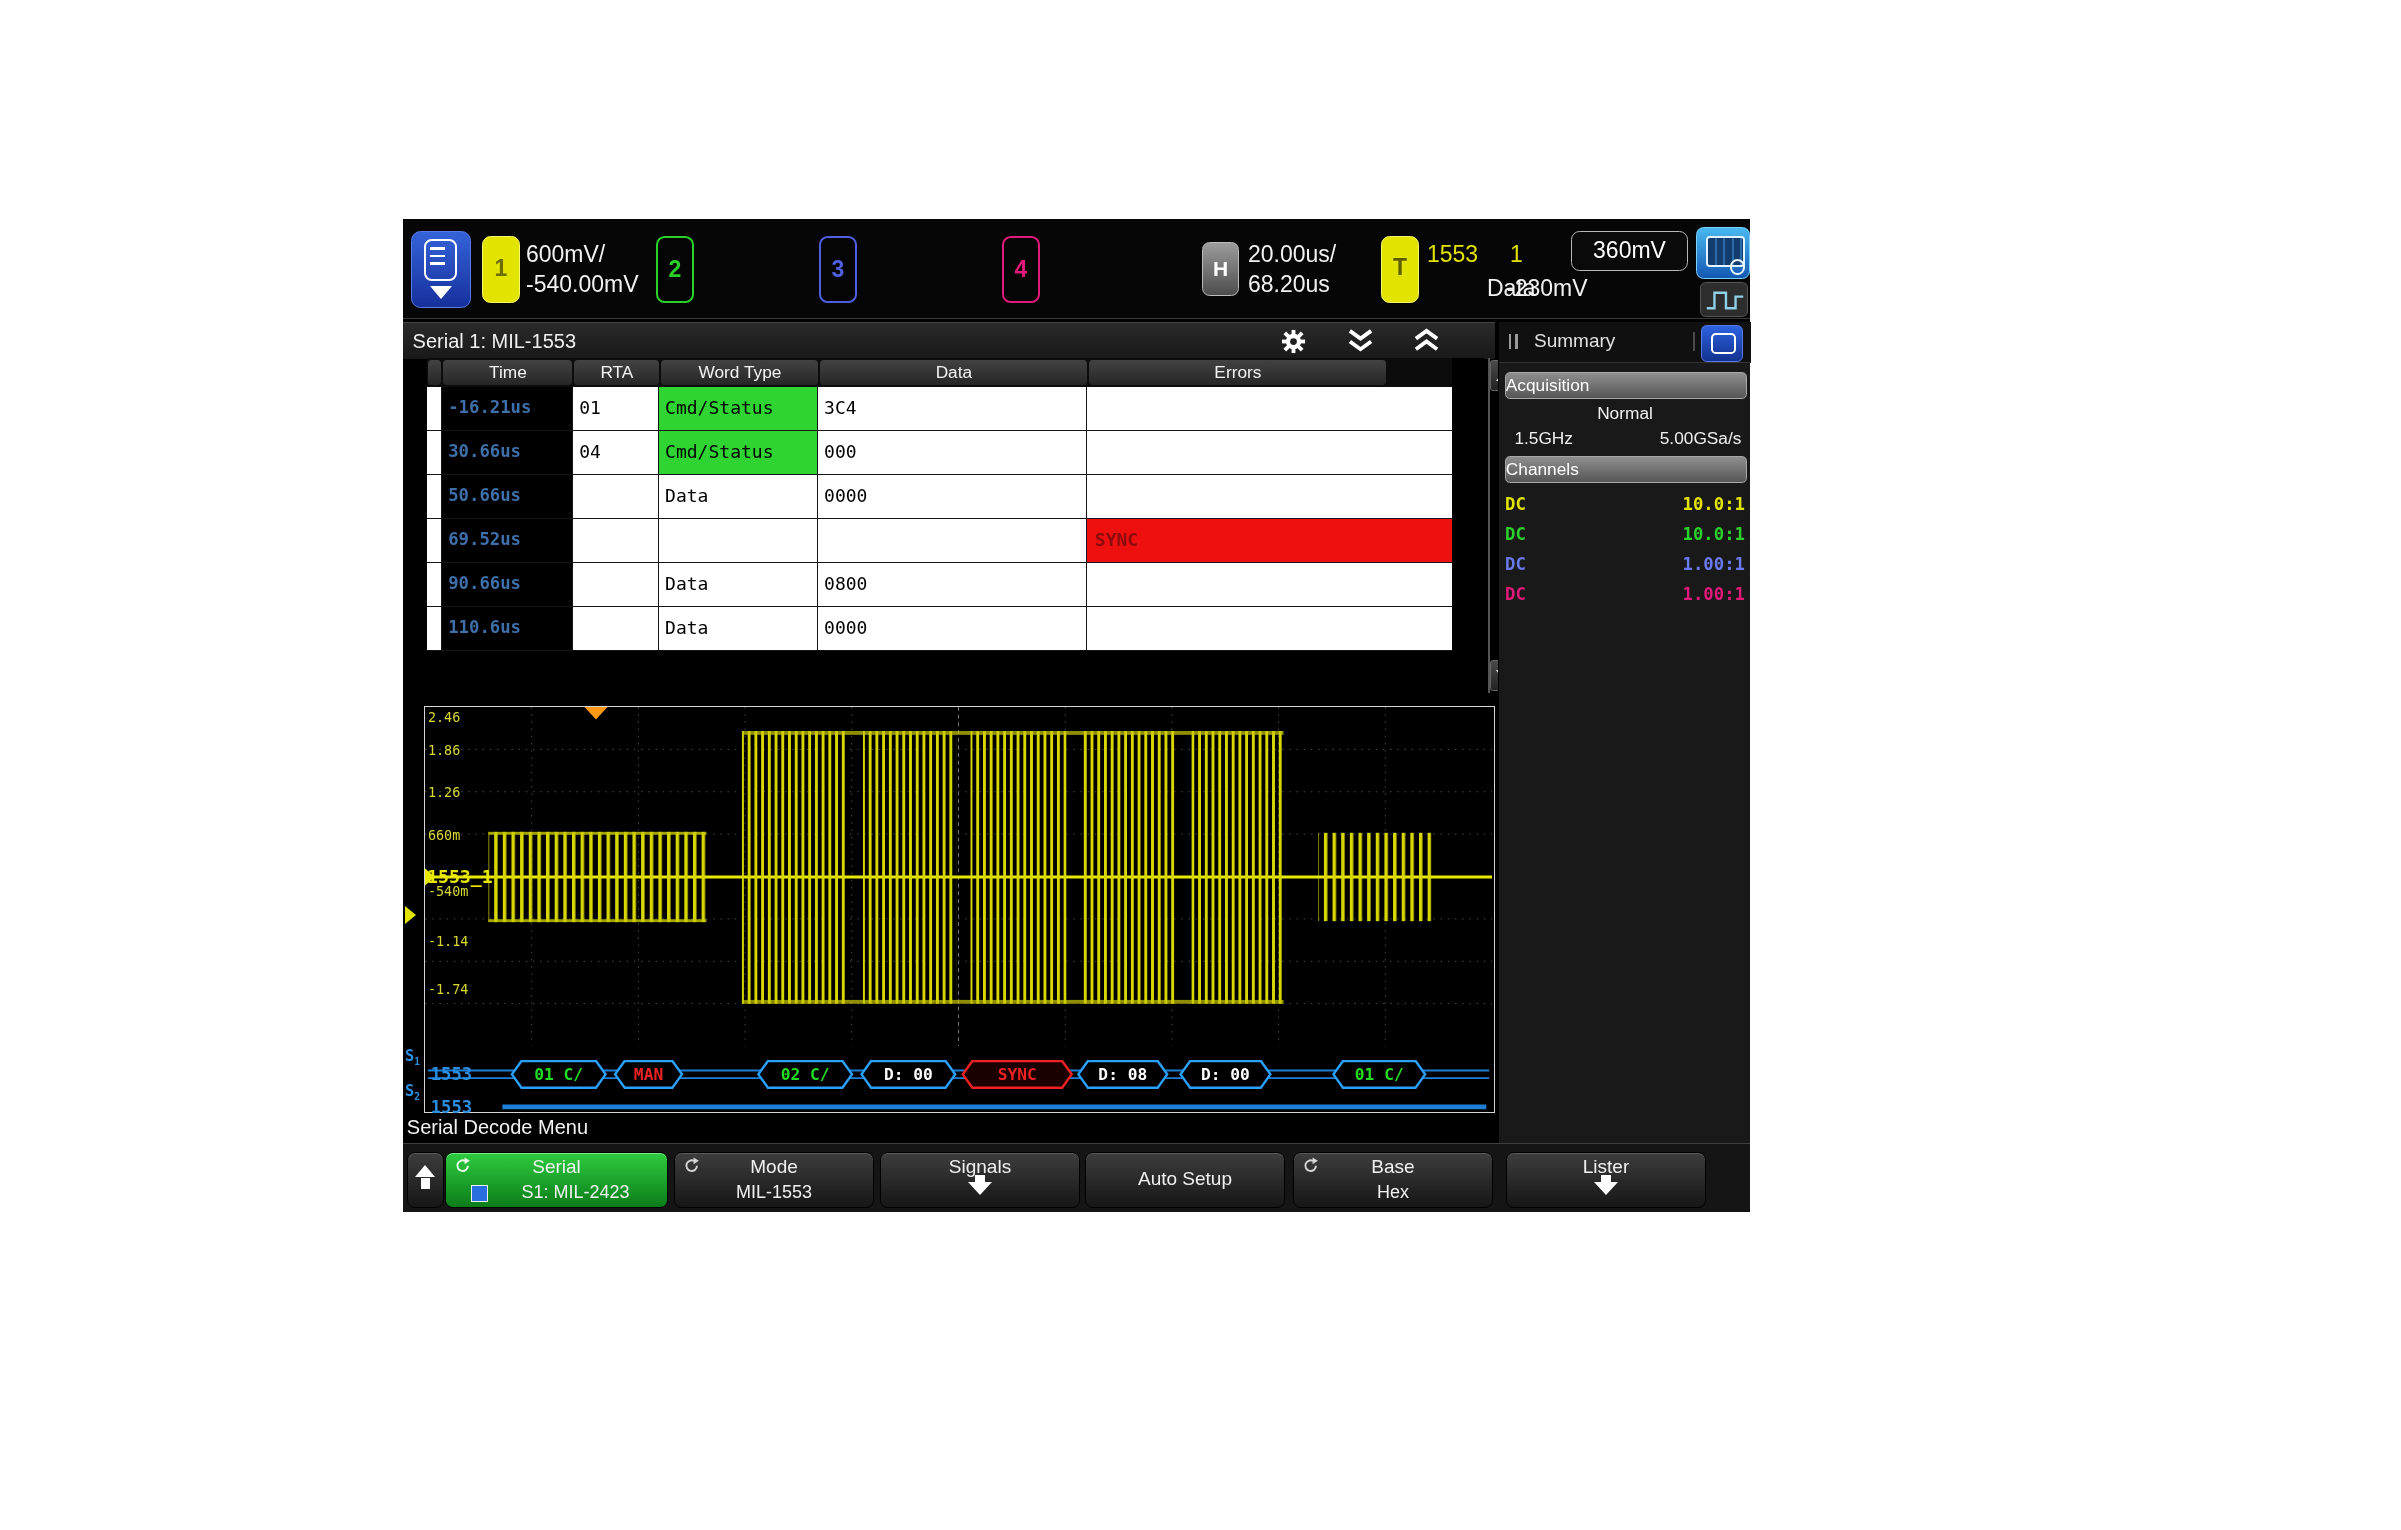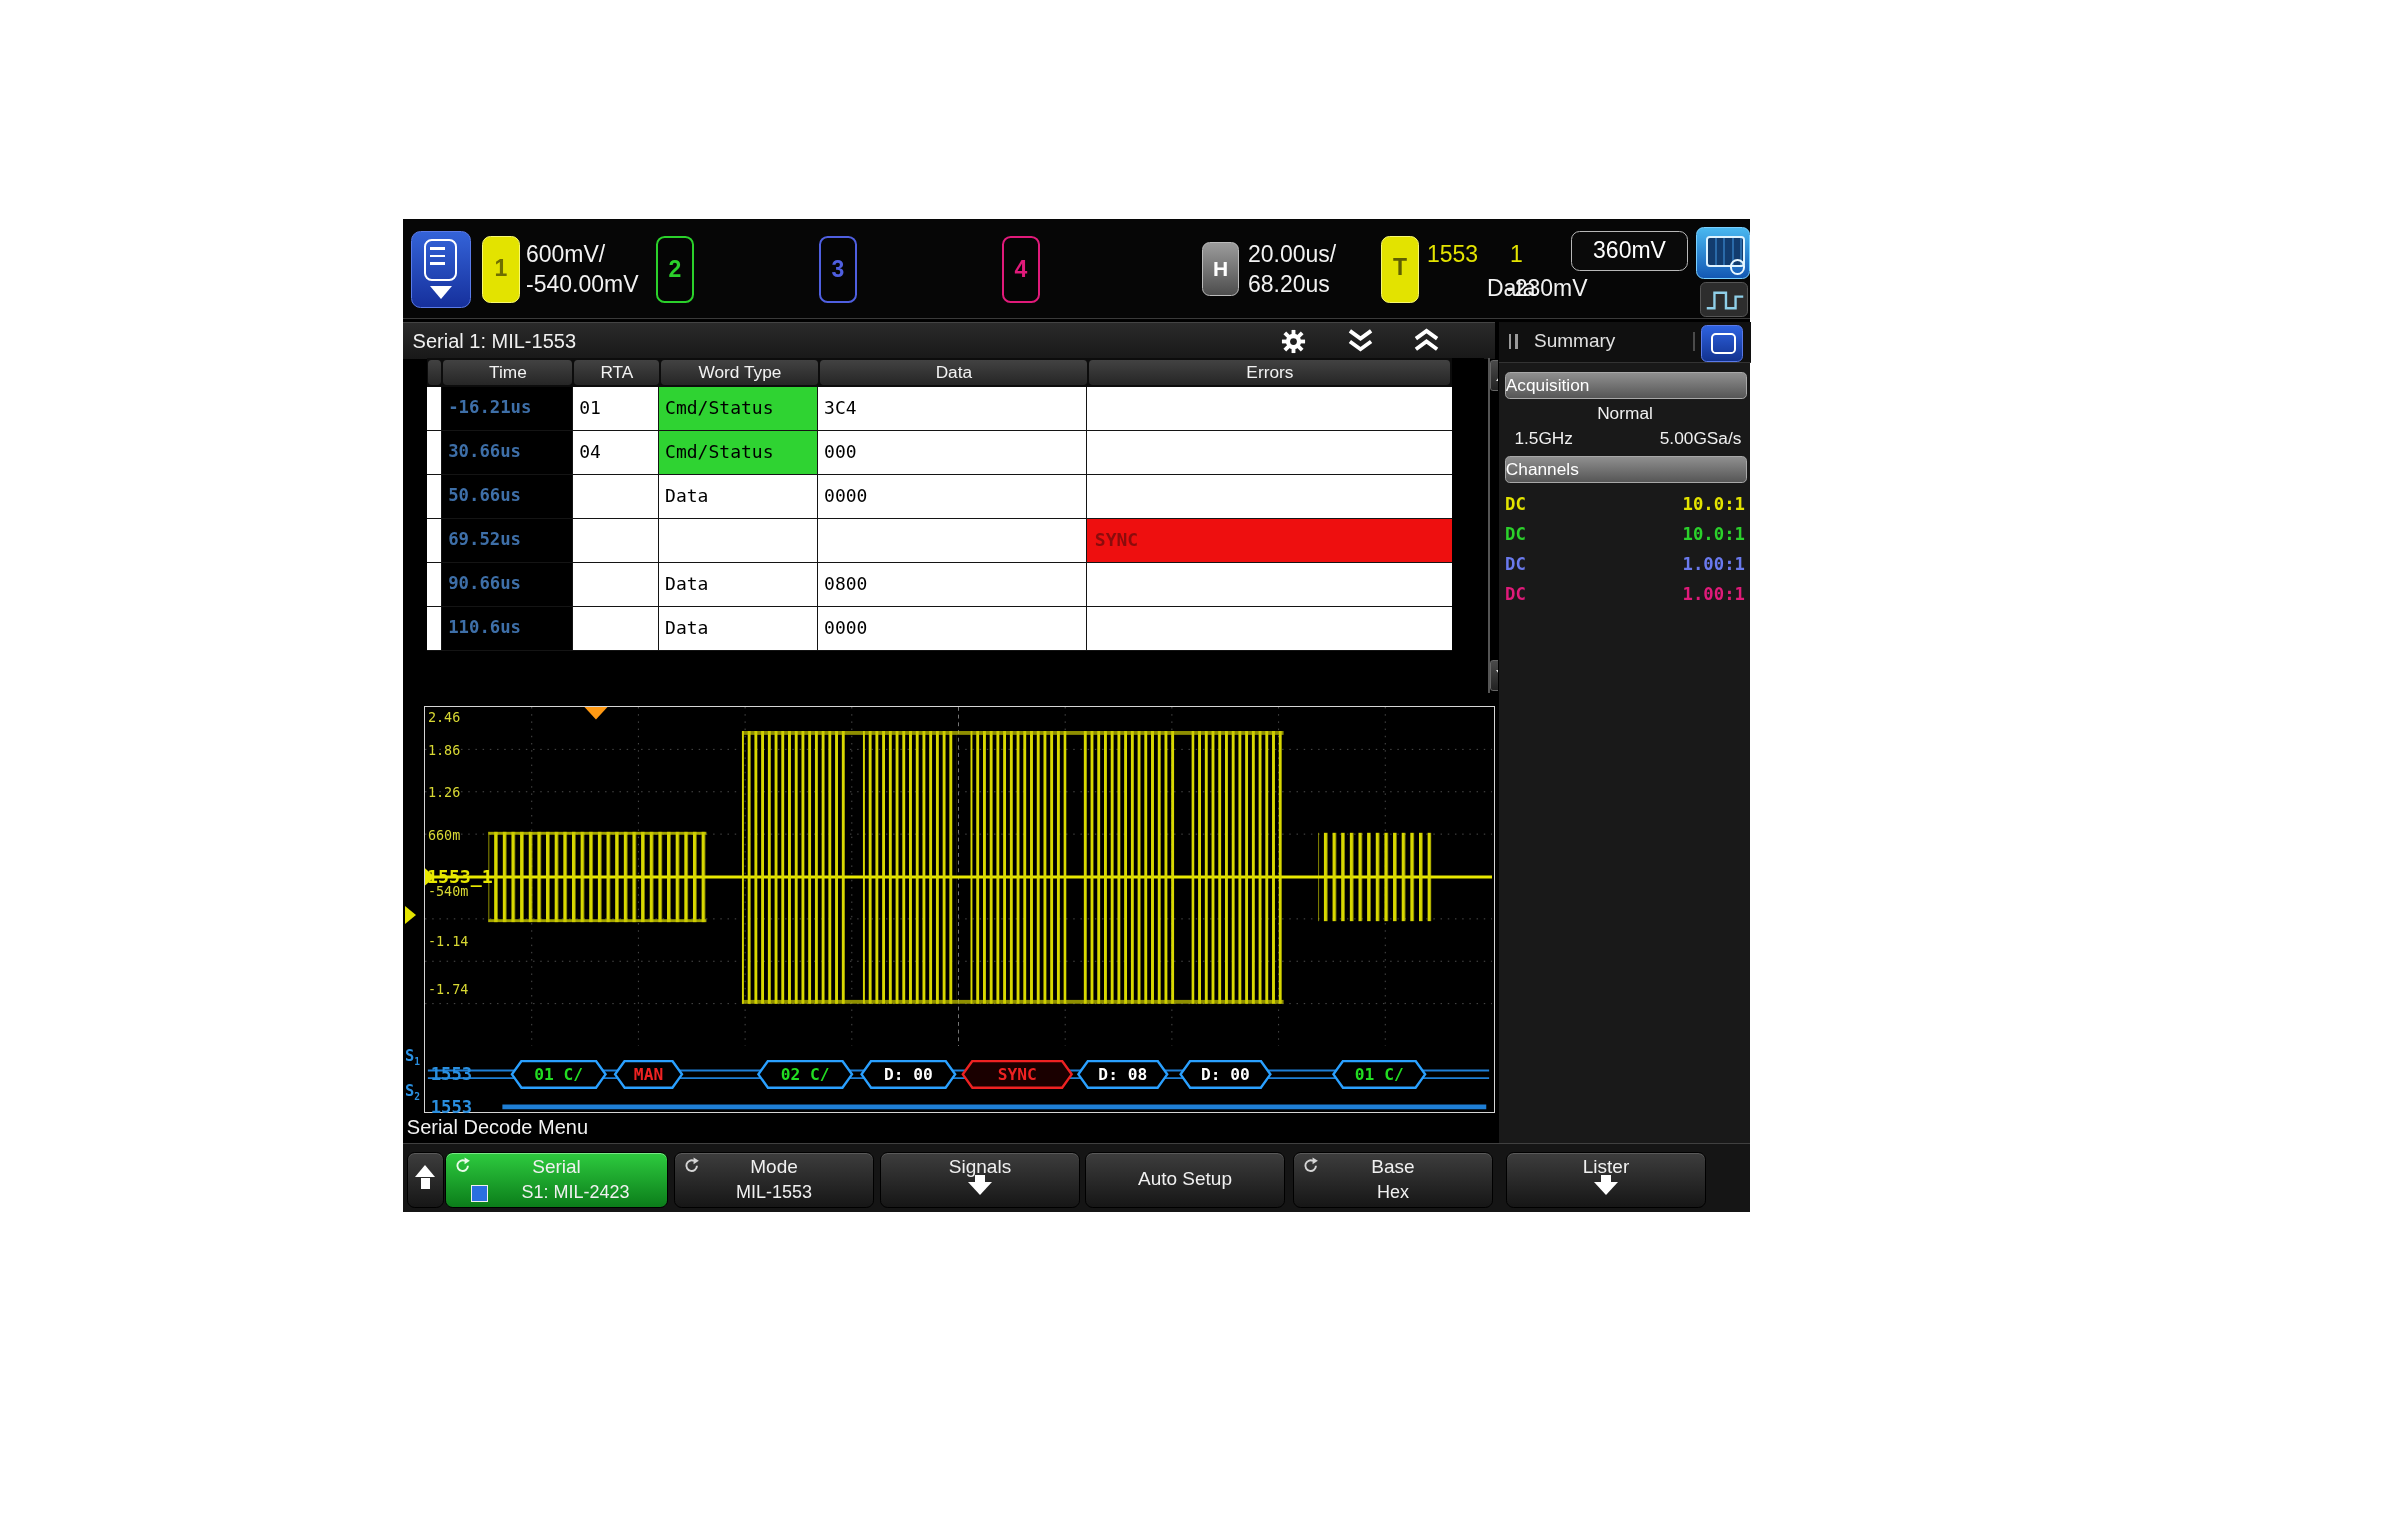--- a/index.html
+++ b/index.html
@@ -177,21 +177,21 @@
   </div>
 
   <div class="abs ltable">
     <div class="t-content">
       <div class="t-head">
         <div class="hc" style="width:13.4px"></div>
         <div class="hc" style="width:129px">Time</div>
         <div class="hc" style="width:85px">RTA</div>
         <div class="hc" style="width:157px">Word Type</div>
         <div class="hc" style="width:267px">Data</div>
-        <div class="hc" style="width:361px">Errors</div>
+        <div class="hc" style="width:297px">Errors</div>
       </div>
       <div id="lister-rows">
           <div class="t-row">
             <div class="c c-ind"></div>
             <div class="c c-time">-16.21us</div>
             <div class="c c-rta">01</div>
             <div class="c c-wt cmd">Cmd/Status</div>
             <div class="c c-data">3C4</div>
             <div class="c c-err"></div>
           </div>

